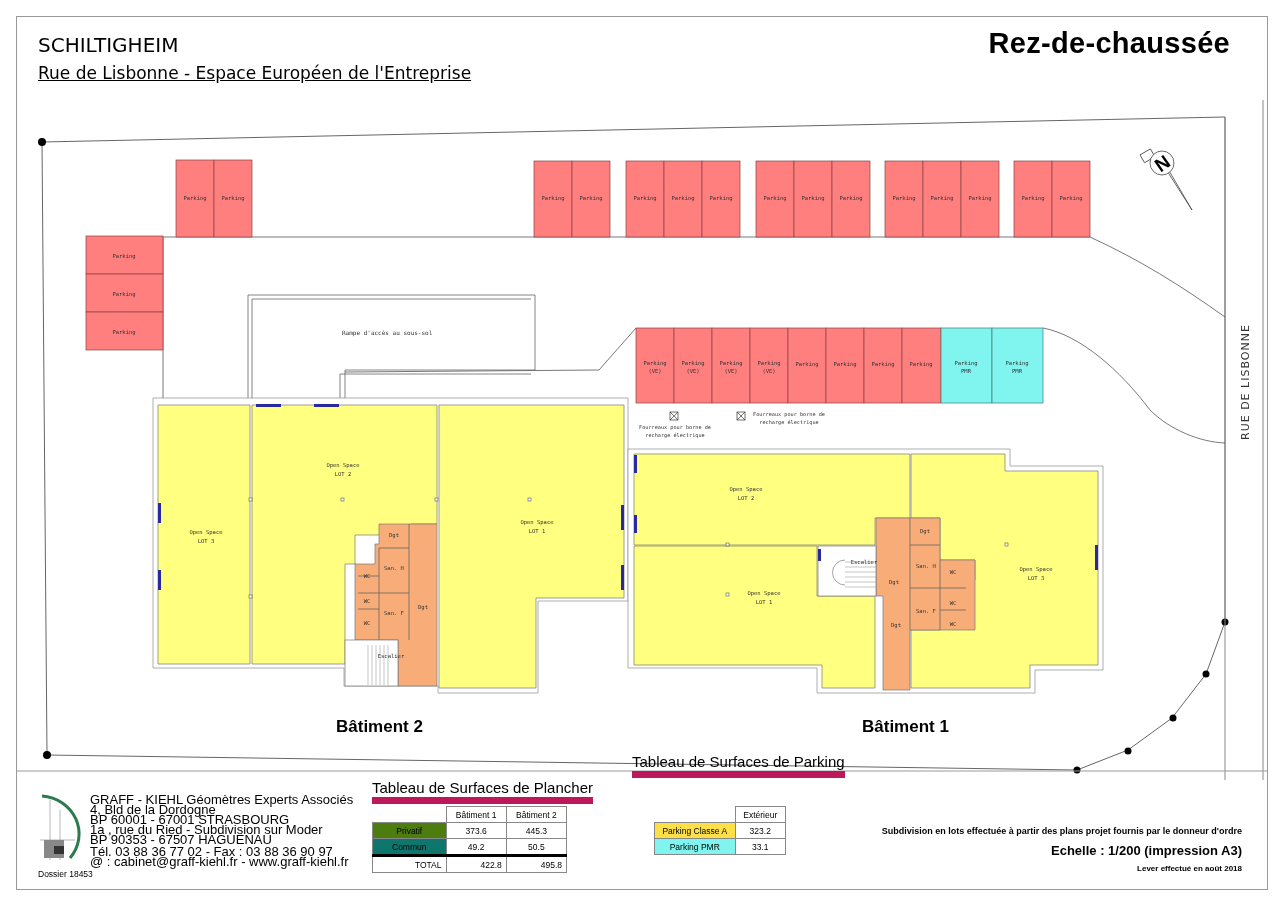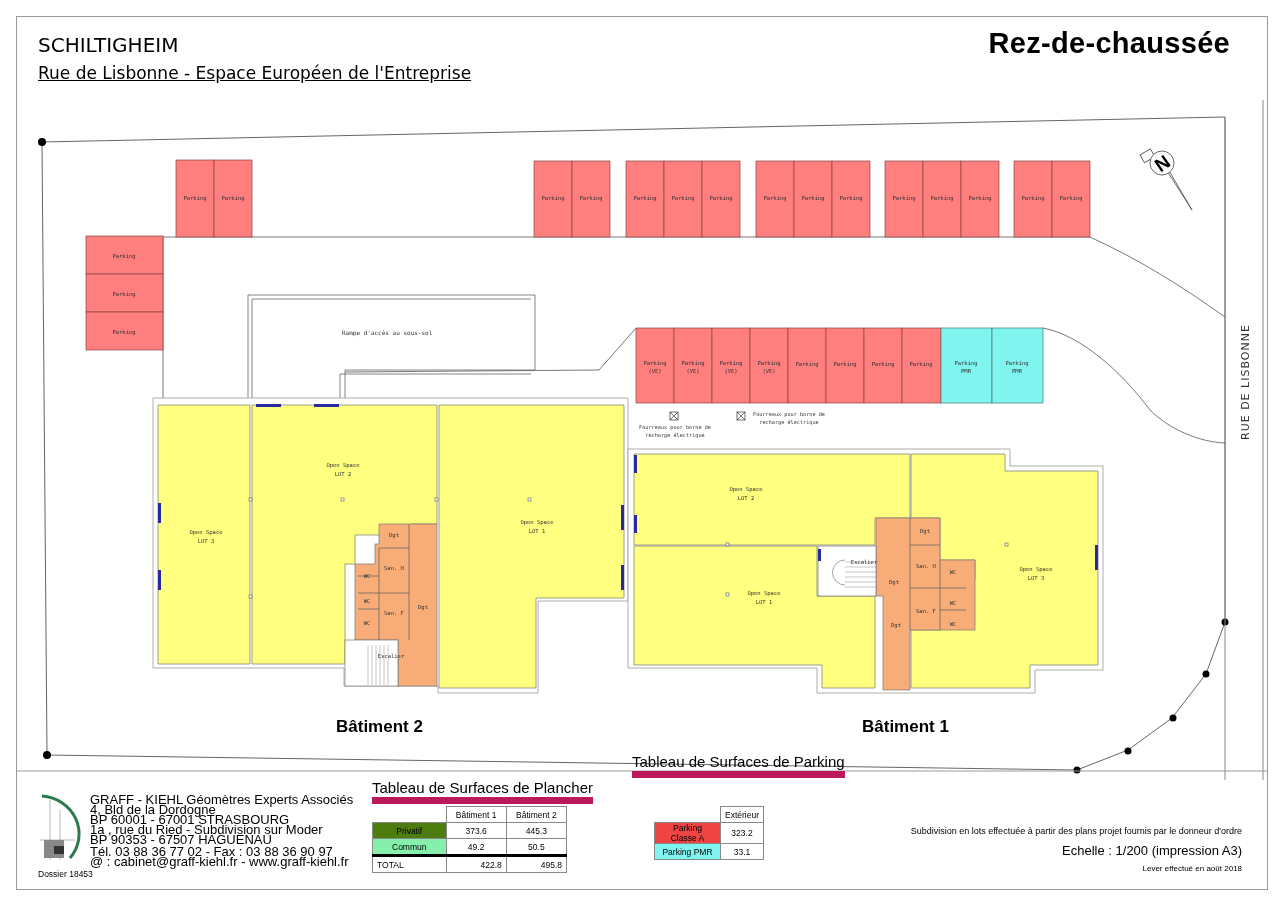--- a/index.html
+++ b/index.html
@@ -12,21 +12,21 @@
   svg.plan{position:absolute;left:0;top:0;}
   .plan text{font-family:"DejaVu Sans Mono",monospace;fill:#333;}
   .bldg-label{font-size:17px;font-weight:bold;font-family:"Liberation Sans",sans-serif;}
   .table-title{font-size:15px;font-family:"Liberation Sans",sans-serif;border-bottom:7px solid #be185d;padding-bottom:1px;white-space:nowrap;}
   table.surf{border-collapse:collapse;font-size:8.5px;font-family:"Liberation Sans",sans-serif;}
   table.surf td{border:1px solid #888;height:15px;text-align:center;padding:0 4px;}
   table.surf td.blank{border:none;}
   table.surf tr.thick td{border-top:3px solid #000;text-align:right;}
   .company{left:90px;top:795px;font-size:13px;line-height:10px;font-family:"Liberation Sans",sans-serif;}
   .dossier{left:38px;top:869px;font-size:8.5px;font-family:"Liberation Sans",sans-serif;}
-  .notes{right:38px;text-align:left;font-family:"Liberation Sans",sans-serif;}
+  .notes{right:38px;text-align:left;font-family:"Liberation Sans",sans-serif;font-weight:bold;}
 </style>
 </head>
 <body>
 
 <div class="frame"></div>
 
 <div class="abs title-city">SCHILTIGHEIM</div>
 <div class="abs title-street">Rue de Lisbonne - Espace Européen de l'Entreprise</div>
 <div class="abs title-level">Rez-de-chaussée</div>
 
@@ -327,41 +327,41 @@
     <td class="blank" style="width:65px"></td>
     <td>Bâtiment 1</td>
     <td>Bâtiment 2</td>
   </tr>
   <tr>
     <td style="background:#4d7c0f">Privatif</td>
     <td>373.6</td>
     <td>445.3</td>
   </tr>
   <tr>
-    <td style="background:#86efac">Commun</td>
+    <td style="background:#0f766e">Commun</td>
     <td>49.2</td>
     <td>50.5</td>
   </tr>
   <tr class="thick">
-    <td style="text-align:left">TOTAL</td>
+    <td style="text-align:right">TOTAL</td>
     <td>422.8</td>
     <td>495.8</td>
   </tr>
 </tbody>
   </table>
 
 <div class="abs table-title" style="left:632px;top:753px;">Tableau de Surfaces de Parking</div>
-<table class="surf abs" style="left:654px;top:806px;width:110px;">
+<table class="surf abs" style="left:654px;top:806px;width:132px;">
   <tbody>
       <tr>
     <td class="blank" style="width:72px"></td>
     <td>Extérieur</td>
   </tr>
   <tr>
-    <td style="background:#ef4444">Parking Classe A</td>
+    <td style="background:#fde047">Parking Classe A</td>
     <td>323.2</td>
   </tr>
   <tr>
     <td style="background:#80f5f0">Parking PMR</td>
     <td>33.1</td>
   </tr>
 </tbody>
   </table>
 
 <div class="abs notes" style="top:826px;font-size:9px;">Subdivision en lots effectuée à partir des plans projet fournis par le donneur d'ordre</div>

